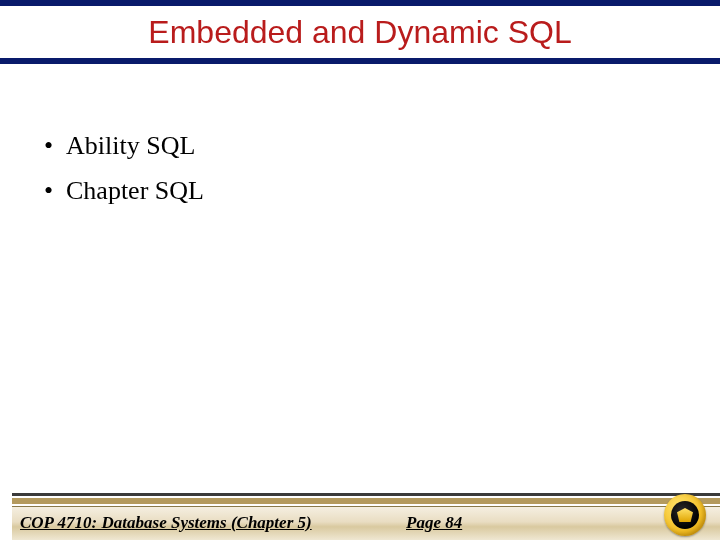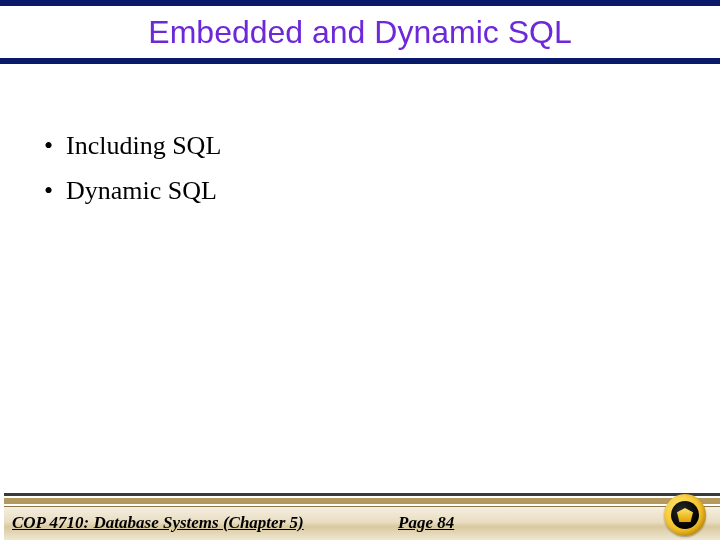--- a/index.html
+++ b/index.html
@@ -21,21 +21,21 @@
     height: 6px;
     background: #091a6b;
   }
   .title {
     position: absolute;
     top: 14px;
     left: 0; right: 0;
     text-align: center;
     font-family: Arial, Helvetica, sans-serif;
     font-size: 32px;
-    color: #6d28d9;
+    color: #b91c1c;
     font-weight: 400;
   }
   .title-underline {
     position: absolute;
     top: 58px;
     left: 0; right: 0;
     height: 6px;
     background: #091a6b;
   }
   .content {
@@ -69,21 +69,21 @@
     max-width: 580px;
   }
   .bullet-l2::before {
     content: "–";
     position: absolute;
     left: 0;
     top: 0;
   }
   .footer-wrap {
     position: absolute;
-    left: 4px; right: 0;
+    left: 12px; right: 0;
     bottom: 0;
     height: 50px;
   }
   .footer-line-dark {
     position: absolute;
     bottom: 44px;
     left: 0; right: 0;
     height: 3px;
     background: #3a3a3a;
   }
@@ -151,25 +151,25 @@
 
 <div class="slide">
 
   <div class="top-bar"></div>
 
   <h1 class="title">Embedded and Dynamic SQL</h1>
   <div class="title-underline"></div>
 
   <div class="content">
     <div class="bullet-l1">
-      <span>Including SQL</span>
+      <span>Ability SQL</span>
     </div>
 
     <div class="bullet-l1">
-      <span>Dynamic SQL</span>
+      <span>Chapter SQL</span>
     </div>
   </div>
 
   <div class="footer-wrap">
     <div class="footer-line-dark"></div>
     <div class="footer-line-tan"></div>
     <div class="footer-bar">
       <span class="footer-text footer-course">COP 4710: Database Systems  (Chapter 5)</span>
       <span class="footer-text footer-page">Page 84</span>
       <div class="logo">

